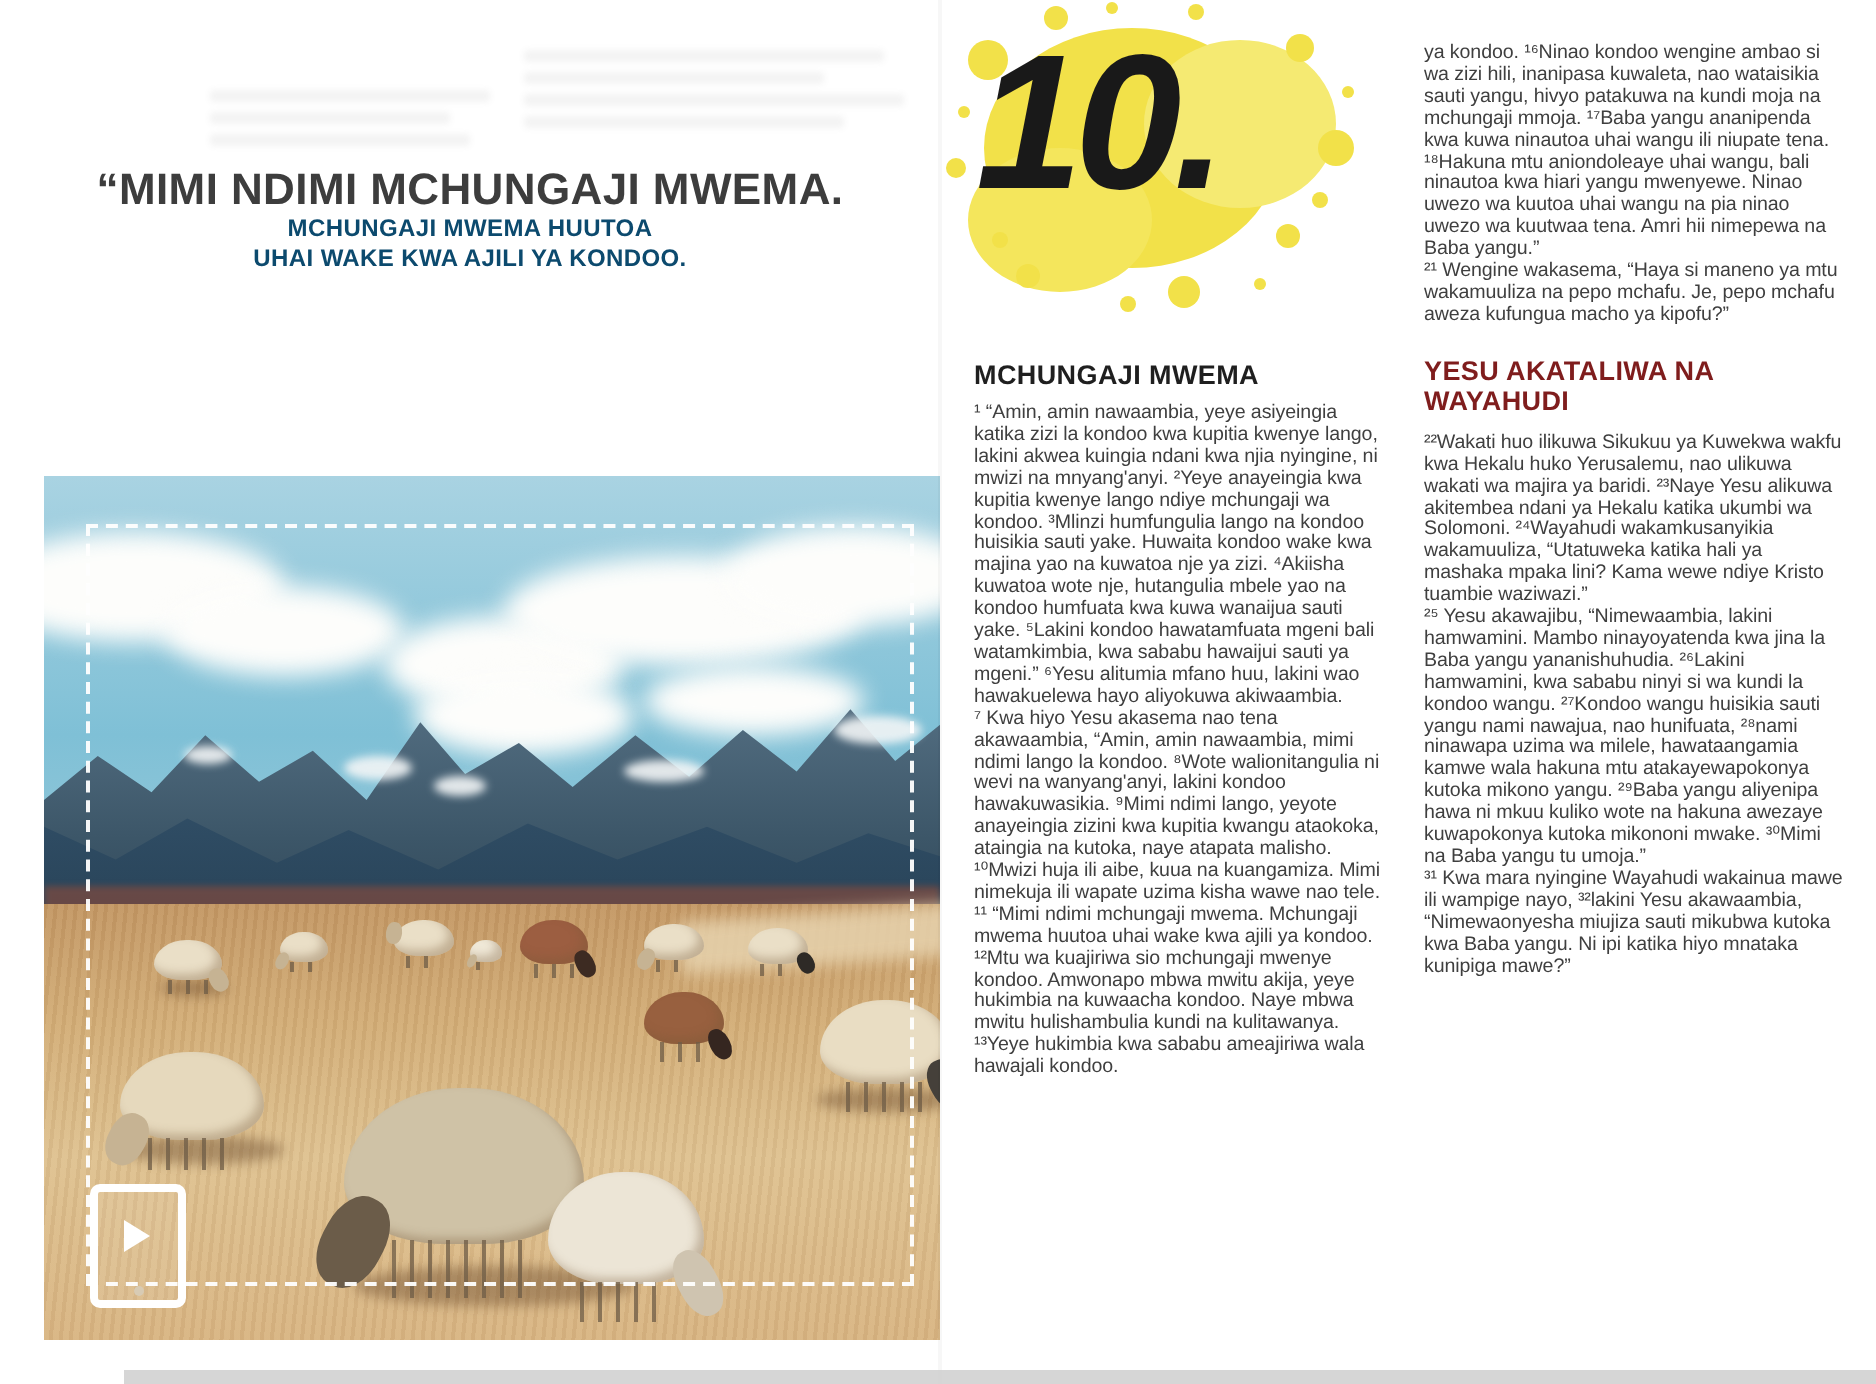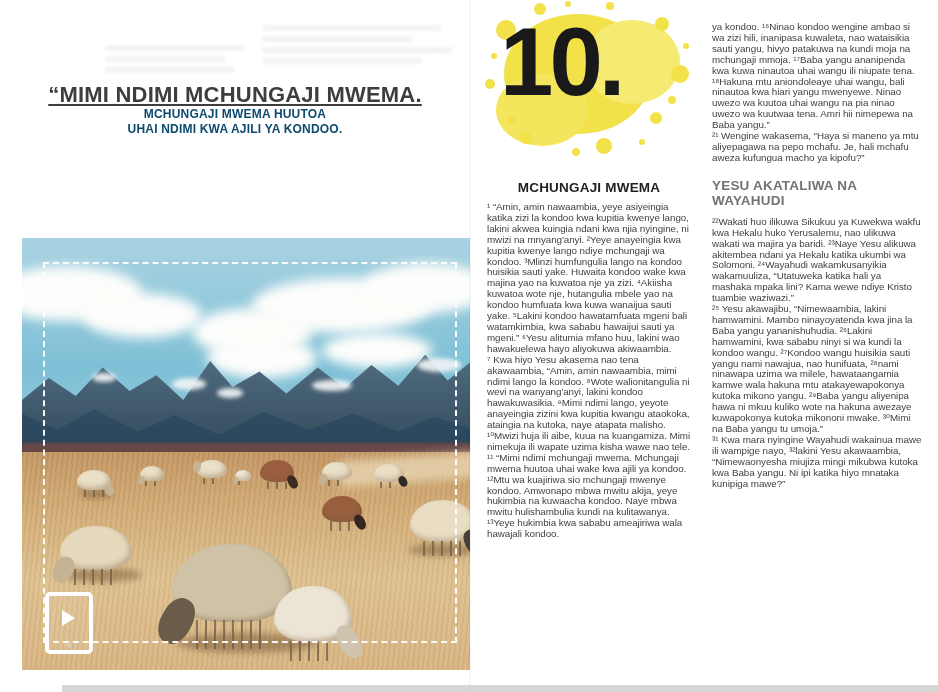--- a/index.html
+++ b/index.html
@@ -5,21 +5,21 @@
   html,body{margin:0;padding:0;}
   body{width:938px;height:692px;background:#ffffff;overflow:hidden;
        font-family:"Liberation Sans","DejaVu Sans",sans-serif;position:relative;}
   .spread{position:absolute;inset:0;background:#fff;}
 
   
   .left-page{position:absolute;left:0;top:0;width:470px;height:692px;background:#fff;}
   .ghost{position:absolute;opacity:.10;filter:blur(1.6px);}
   .ghost .gl{height:6px;background:#8f8f8f;border-radius:2px;margin:5px 0;}
   .quote{position:absolute;left:10px;right:10px;top:82px;text-align:center;color:#3d3d3d;}
-  .quote .q1{font-size:22px;font-weight:700;letter-spacing:.2px;line-height:1.15;text-decoration:underline;}
+  .quote .q1{font-size:22px;font-weight:700;letter-spacing:.2px;line-height:1.15;}
   .quote .q2,.quote .q3{font-size:12px;font-weight:700;letter-spacing:.2px;line-height:1.22;color:#0c4a6e;}
 
   
   .photo{position:absolute;left:22px;top:238px;width:448px;height:432px;overflow:hidden;background:#8ec6d8;}
   .sky{position:absolute;left:0;top:0;right:0;height:50%;
        background:linear-gradient(180deg,#a9d3e2 0%,#7fc0d6 60%,#98c9da 100%);}
   .cloud{position:absolute;background:#fdfdfb;border-radius:50%;filter:blur(6px);}
   .mtn{position:absolute;left:0;right:0;}
   .mtn.back{top:21%;height:30%;background:linear-gradient(180deg,#5b768a 0%,#3c5668 70%,#334a5b 100%);
      clip-path:polygon(0 55%,6% 38%,12% 52%,18% 30%,24% 48%,30% 36%,36% 55%,42% 25%,47% 45%,53% 33%,59% 50%,66% 30%,72% 46%,78% 28%,84% 44%,90% 20%,95% 40%,100% 26%,100% 100%,0 100%);}
@@ -48,29 +48,29 @@
      border:2px dashed rgba(255,255,255,.95);}
   .play-device{position:absolute;left:23px;top:354px;width:40px;height:54px;border:4px solid #fff;
      border-radius:5px;background:rgba(255,255,255,.08);}
   .play-device .tri{position:absolute;left:13px;top:14px;width:0;height:0;
      border-left:13px solid #fff;border-top:8px solid transparent;border-bottom:8px solid transparent;}
   .play-device .homebtn{position:absolute;left:50%;bottom:2px;width:5px;height:5px;margin-left:-2.5px;
      background:#d8cbb4;border-radius:50%;}
 
   
   .right-page{position:absolute;left:470px;top:0;width:468px;height:692px;background:#fff;}
-  .splash{position:absolute;left:12px;top:0;width:212px;height:162px;}
+  .splash{position:absolute;left:0;top:0;width:212px;height:162px;font-style:italic;}
   .chapter-num{position:absolute;left:18px;top:14px;font-size:96px;font-weight:700;color:#191919;
      letter-spacing:-4px;line-height:1;}
   .col{position:absolute;color:#3f3f3f;font-size:9.8px;line-height:10.9px;letter-spacing:-.05px;}
   .col p{margin:0;text-align:left;}
   .col1{left:17px;top:180px;width:204px;}
   .col2{left:242px;top:22px;width:210px;}
-  h3.sect{margin:0 0 7px 0;font-size:13.5px;line-height:15px;font-weight:700;color:#1f1f1f;letter-spacing:.2px;text-align:center;}
-  h3.sect2{margin:14px 0 9px 0;font-size:13.5px;line-height:15px;font-weight:700;color:#737373;letter-spacing:.2px;}
+  h3.sect{margin:0 0 7px 0;font-size:13.5px;line-height:15px;font-weight:700;color:#1f1f1f;letter-spacing:.2px;}
+  h3.sect2{margin:14px 0 9px 0;font-size:13.5px;line-height:15px;font-weight:700;color:#7f1d1d;letter-spacing:.2px;}
 
   .scan-strip{position:absolute;left:62px;right:0;bottom:0;height:7px;background:#cfcfcf;opacity:.85;}
   .gutter{position:absolute;left:469px;top:0;width:2px;height:692px;background:rgba(0,0,0,.03);}
 </style>
 </head>
 <body>
 
 <div class="spread">
 
   <div class="left-page">
@@ -83,21 +83,21 @@
     <div class="ghost" style="left:262px;top:20px;width:200px;">
       <div class="gl" style="width:180px"></div>
         <div class="gl" style="width:150px"></div>
         <div class="gl" style="width:190px"></div>
         <div class="gl" style="width:160px"></div>
     </div>
 
     <div class="quote">
       <div class="q1">“MIMI NDIMI MCHUNGAJI MWEMA.</div>
       <div class="q2">MCHUNGAJI MWEMA HUUTOA</div>
-      <div class="q3">UHAI NDIMI KWA AJILI YA KONDOO.</div>
+      <div class="q3">UHAI WAKE KWA AJILI YA KONDOO.</div>
     </div>
 
     <div class="photo">
       <div class="sky"></div>
       <div class="cloud" style="left:-30px;top:28px;width:150px;height:55px;"></div>
       <div class="cloud" style="left:60px;top:55px;width:120px;height:45px;"></div>
       <div class="cloud" style="left:170px;top:70px;width:120px;height:48px;"></div>
       <div class="cloud" style="left:230px;top:40px;width:180px;height:55px;"></div>
       <div class="cloud" style="left:340px;top:25px;width:130px;height:50px;"></div>
       <div class="cloud" style="left:185px;top:100px;width:110px;height:40px;"></div>
@@ -176,23 +176,23 @@
 
     <div class="col col1">
       <h3 class="sect">MCHUNGAJI MWEMA</h3>
       <p>¹ “Amin, amin nawaambia, yeye asiyeingia katika zizi la kondoo kwa kupitia kwenye lango, lakini akwea kuingia ndani kwa njia nyingine, ni mwizi na mnyang'anyi. ²Yeye anayeingia kwa kupitia kwenye lango ndiye mchungaji wa kondoo. ³Mlinzi humfungulia lango na kondoo huisikia sauti yake. Huwaita kondoo wake kwa majina yao na kuwatoa nje ya zizi. ⁴Akiisha kuwatoa wote nje, hutangulia mbele yao na kondoo humfuata kwa kuwa wanaijua sauti yake. ⁵Lakini kondoo hawatamfuata mgeni bali watamkimbia, kwa sababu hawaijui sauti ya mgeni.” ⁶Yesu alitumia mfano huu, lakini wao hawakuelewa hayo aliyokuwa akiwaambia.</p>
       <p>⁷ Kwa hiyo Yesu akasema nao tena akawaambia, “Amin, amin nawaambia, mimi ndimi lango la kondoo. ⁸Wote walionitangulia ni wevi na wanyang'anyi, lakini kondoo hawakuwasikia. ⁹Mimi ndimi lango, yeyote anayeingia zizini kwa kupitia kwangu ataokoka, ataingia na kutoka, naye atapata malisho. ¹⁰Mwizi huja ili aibe, kuua na kuangamiza. Mimi nimekuja ili wapate uzima kisha wawe nao tele.</p>
       <p>¹¹ “Mimi ndimi mchungaji mwema. Mchungaji mwema huutoa uhai wake kwa ajili ya kondoo. ¹²Mtu wa kuajiriwa sio mchungaji mwenye kondoo. Amwonapo mbwa mwitu akija, yeye hukimbia na kuwaacha kondoo. Naye mbwa mwitu hulishambulia kundi na kulitawanya. ¹³Yeye hukimbia kwa sababu ameajiriwa wala hawajali kondoo.</p>
     </div>
 
     <div class="col col2">
       <p>ya kondoo. ¹⁶Ninao kondoo wengine ambao si wa zizi hili, inanipasa kuwaleta, nao wataisikia sauti yangu, hivyo patakuwa na kundi moja na mchungaji mmoja. ¹⁷Baba yangu ananipenda kwa kuwa ninautoa uhai wangu ili niupate tena. ¹⁸Hakuna mtu aniondoleaye uhai wangu, bali ninautoa kwa hiari yangu mwenyewe. Ninao uwezo wa kuutoa uhai wangu na pia ninao uwezo wa kuutwaa tena. Amri hii nimepewa na Baba yangu.”</p>
-      <p>²¹ Wengine wakasema, “Haya si maneno ya mtu aliyepagawa na pepo mchafu. Je, hali mchafu aweza kufungua macho ya kipofu?”</p>
+      <p>²¹ Wengine wakasema, “Haya si maneno ya mtu wakamuuliza na pepo mchafu. Je, pepo mchafu aweza kufungua macho ya kipofu?”</p>
       <h3 class="sect2">YESU AKATALIWA NA WAYAHUDI</h3>
       <p>²²Wakati huo ilikuwa Sikukuu ya Kuwekwa wakfu kwa Hekalu huko Yerusalemu, nao ulikuwa wakati wa majira ya baridi. ²³Naye Yesu alikuwa akitembea ndani ya Hekalu katika ukumbi wa Solomoni. ²⁴Wayahudi wakamkusanyikia wakamuuliza, “Utatuweka katika hali ya mashaka mpaka lini? Kama wewe ndiye Kristo tuambie waziwazi.”</p>
       <p>²⁵ Yesu akawajibu, “Nimewaambia, lakini hamwamini. Mambo ninayoyatenda kwa jina la Baba yangu yananishuhudia. ²⁶Lakini hamwamini, kwa sababu ninyi si wa kundi la kondoo wangu. ²⁷Kondoo wangu huisikia sauti yangu nami nawajua, nao hunifuata, ²⁸nami ninawapa uzima wa milele, hawataangamia kamwe wala hakuna mtu atakayewapokonya kutoka mikono yangu. ²⁹Baba yangu aliyenipa hawa ni mkuu kuliko wote na hakuna awezaye kuwapokonya kutoka mikononi mwake. ³⁰Mimi na Baba yangu tu umoja.”</p>
-      <p>³¹ Kwa mara nyingine Wayahudi wakainua mawe ili wampige nayo, ³²lakini Yesu akawaambia, “Nimewaonyesha miujiza mingi mikubwa kutoka kwa Baba yangu. Ni ipi katika hiyo mnataka kunipiga mawe?”</p>
+      <p>³¹ Kwa mara nyingine Wayahudi wakainua mawe ili wampige nayo, ³²lakini Yesu akawaambia, “Nimewaonyesha miujiza sauti mikubwa kutoka kwa Baba yangu. Ni ipi katika hiyo mnataka kunipiga mawe?”</p>
     </div>
   </div>
 
   <div class="gutter"></div>
   <div class="scan-strip"></div>
 </div>
 
 </body></html>

